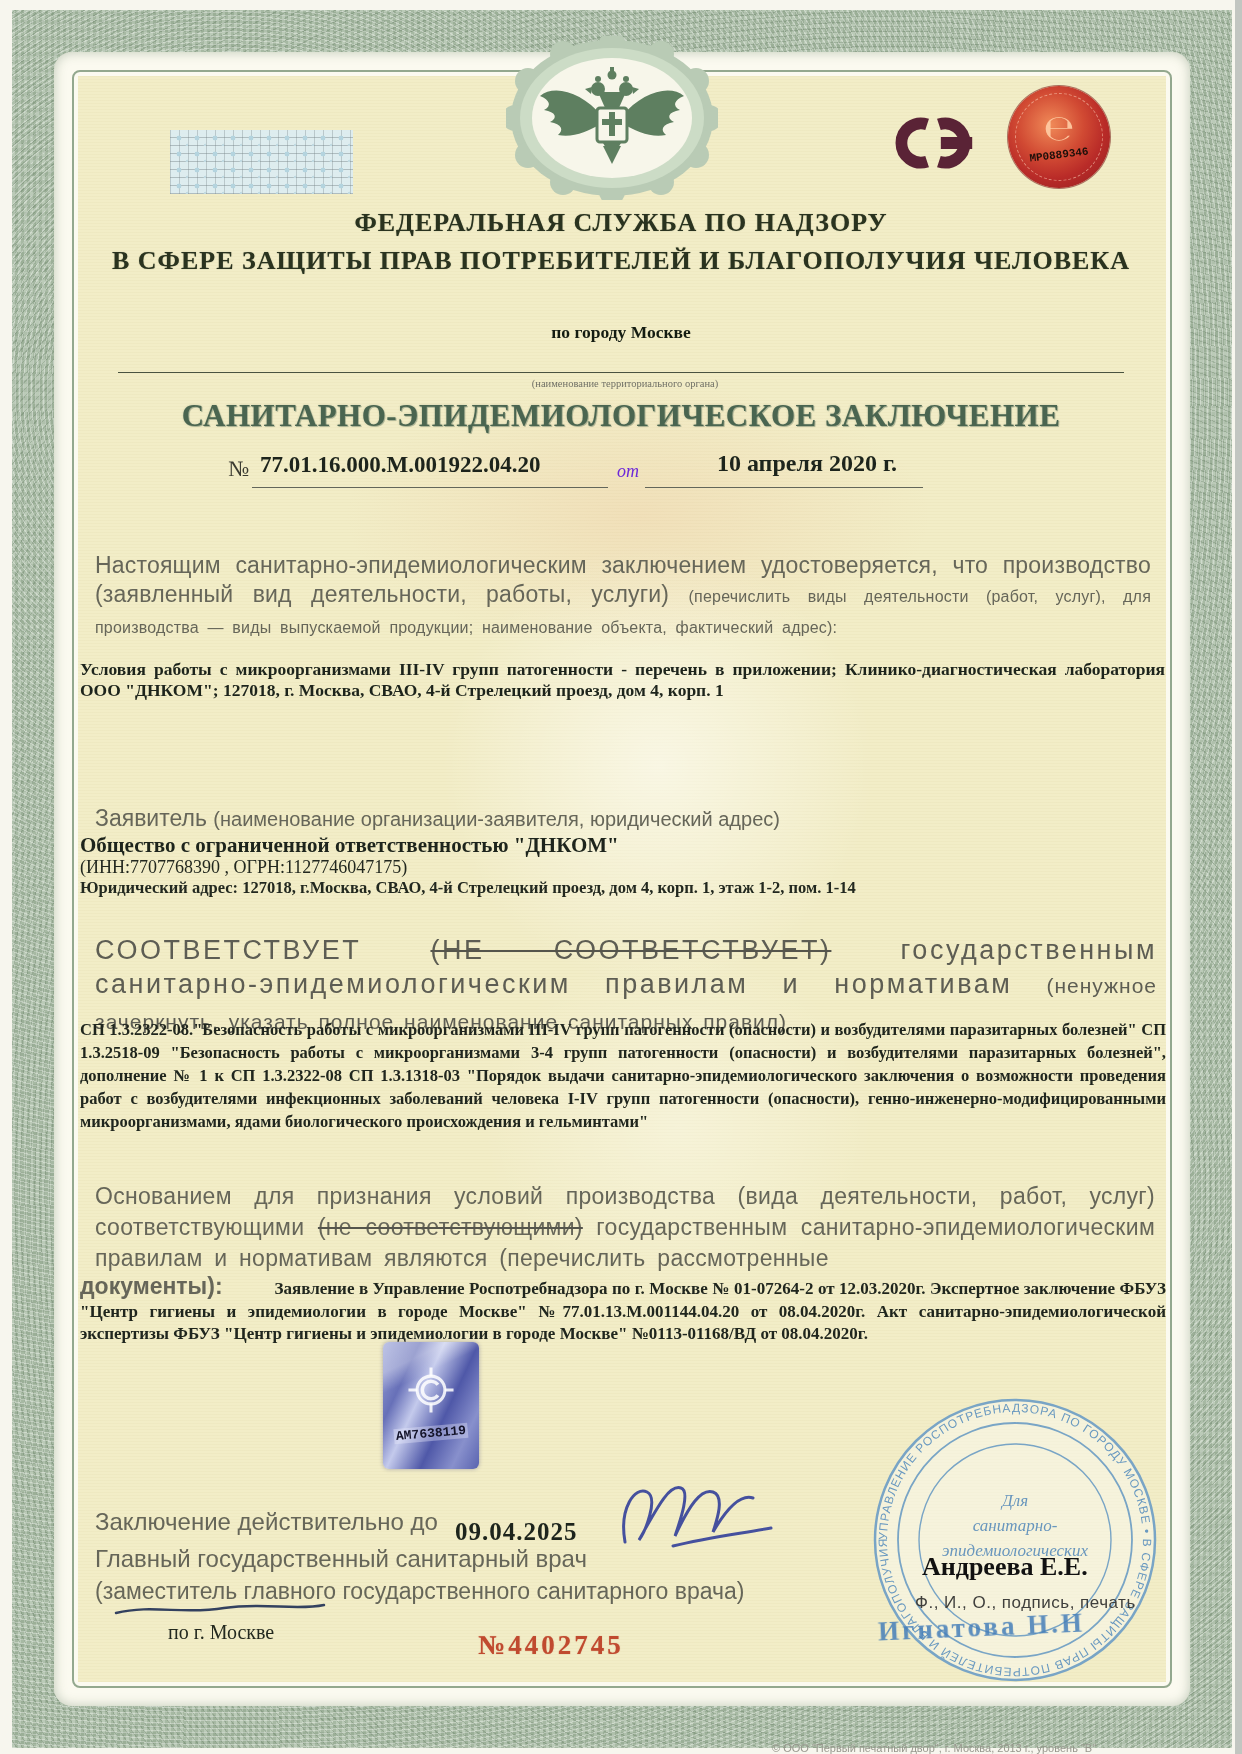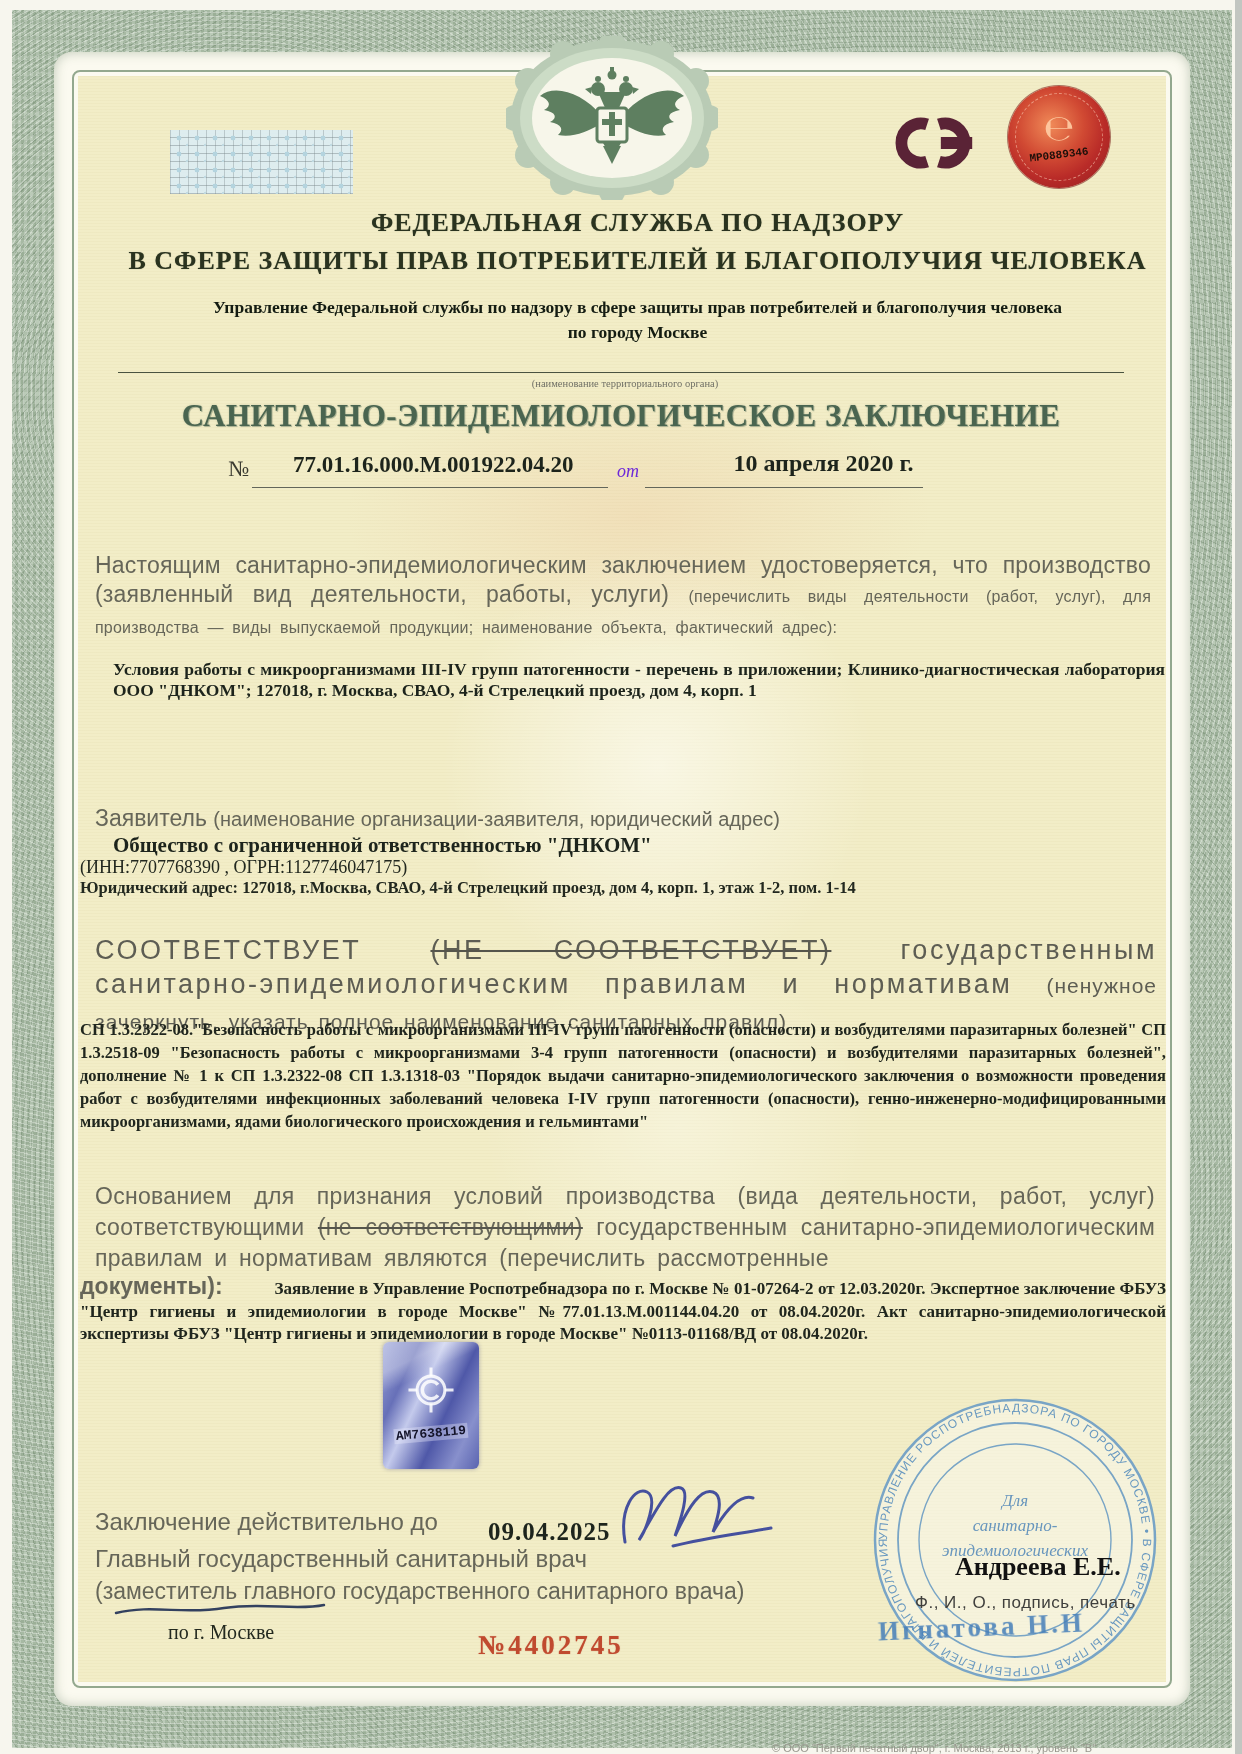--- a/index.html
+++ b/index.html
@@ -23,21 +23,21 @@
        radial-gradient(ellipse 420px 190px at 560px 440px, rgba(235,158,118,.17), transparent 70%),
        radial-gradient(ellipse 300px 310px at 580px 690px, rgba(255,255,252,.55), transparent 72%),
        radial-gradient(ellipse 260px 240px at 600px 1050px, rgba(255,255,250,.35), transparent 75%),
        repeating-linear-gradient(0deg, rgba(176,158,92,.05) 0 1px, transparent 1px 3px),
        linear-gradient(#f2edc7,#f2edc7);}
   .scan-edge{position:absolute;top:0;right:0;width:7px;height:100%;background:#c2c6c1;z-index:4;}
 
   
   .abs{position:absolute;z-index:3;}
   .ctr{left:0;width:100%;text-align:center;}
-  .serif-b{font-family:"Liberation Serif",serif;font-weight:bold;color:#1d241c;padding-left:33px;}
+  .serif-b{font-family:"Liberation Serif",serif;font-weight:bold;color:#1d241c;}
   .sans{font-family:"Liberation Sans",sans-serif;color:#666659;}
   .just{text-align:justify;}
   .struck{text-decoration:line-through;text-decoration-thickness:2px;text-decoration-color:#55554c;}
 
   .agency{font-size:26px;letter-spacing:1px;color:#2a331f;text-shadow:0 0 1px rgba(42,51,31,.45);}
   .dept{font-size:17.5px;color:#141c12;}
   .rule{position:absolute;top:372px;left:118px;width:1006px;border-top:1.5px solid #49523f;z-index:3;}
   .caption-small{top:378px;font-size:10.5px;color:#707066;font-family:"Liberation Serif",serif;padding-left:8px;}
   .doc-title{top:398px;font-size:31px;font-weight:bold;color:#4a6550;letter-spacing:.5px;
      text-shadow:1px 1px 0 rgba(74,101,80,.35),0 0 2px rgba(74,101,80,.3);}
@@ -176,21 +176,20 @@
   </svg>
 
   <div class="abs holo-seal">
     <span class="ring"></span>
     <span class="holo-swirl">℮</span>
     <span class="holo-serial">МР0889346</span>
   </div>
 
   <div class="abs ctr serif-b agency" style="top:208px">ФЕДЕРАЛЬНАЯ СЛУЖБА ПО НАДЗОРУ</div>
   <div class="abs ctr serif-b agency" style="top:246px">В СФЕРЕ ЗАЩИТЫ ПРАВ ПОТРЕБИТЕЛЕЙ И БЛАГОПОЛУЧИЯ  ЧЕЛОВЕКА</div>
-  <div class="abs ctr serif-b dept" style="top:297px">Управление Федеральной службы по надзору в сфере защиты прав потребителей и благополучия человека</div>
   <div class="abs ctr serif-b dept" style="top:322px">по городу Москве</div>
   <div class="rule"></div>
   <div class="abs ctr caption-small">(наименование территориального органа)</div>
   <div class="abs ctr doc-title">САНИТАРНО-ЭПИДЕМИОЛОГИЧЕСКОЕ ЗАКЛЮЧЕНИЕ</div>
 
   <div class="abs num-label">№</div>
   <div class="abs serif-b num-value">77.01.16.000.М.001922.04.20</div>
   <div class="uline" style="top:487px;left:252px;width:356px;"></div>
   <div class="abs date-label">от</div>
   <div class="abs serif-b date-value">10 апреля 2020 г.</div>

